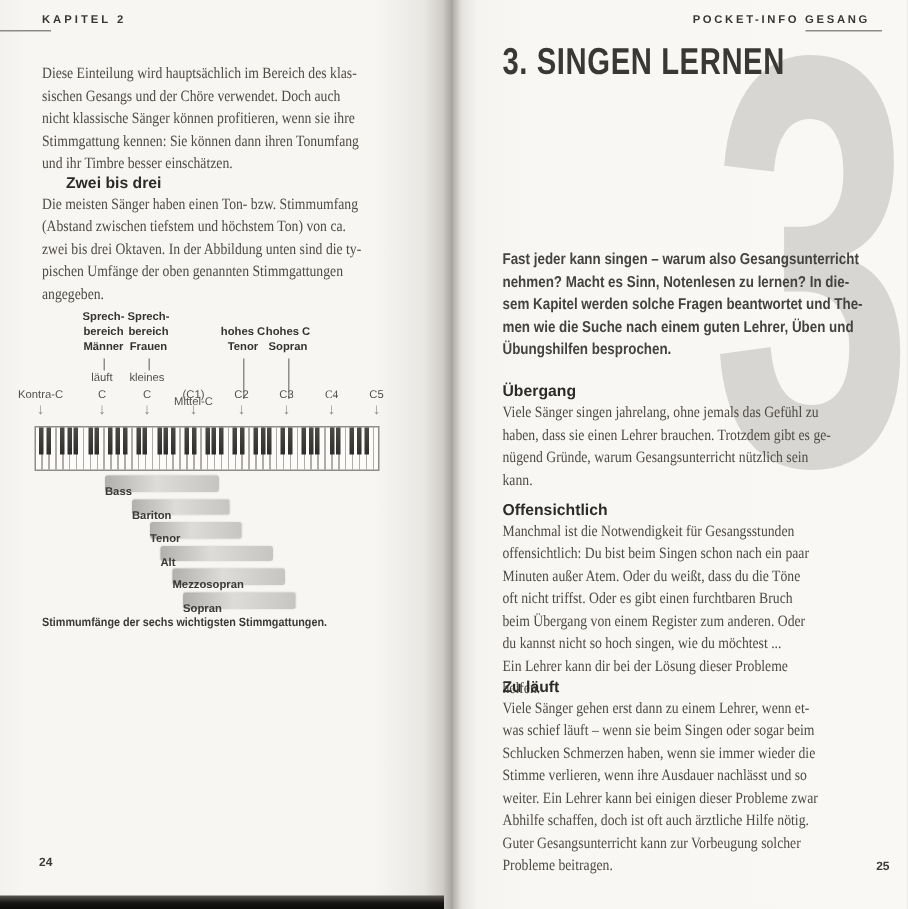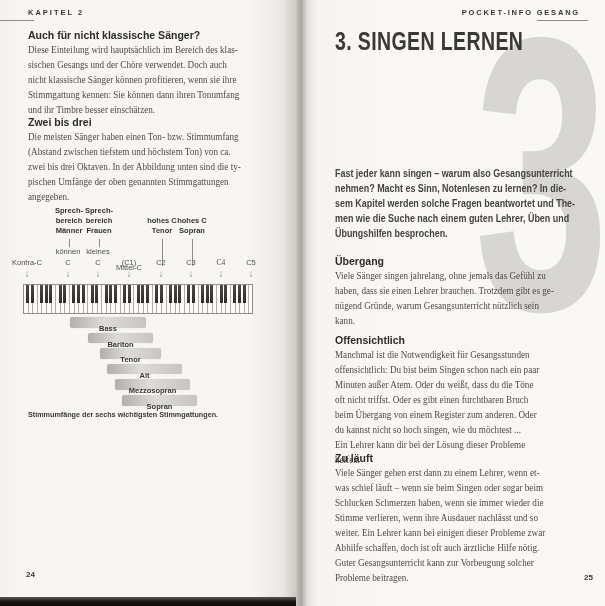--- a/index.html
+++ b/index.html
@@ -37,41 +37,40 @@
   
   .diagram{position:absolute;left:0;top:203px;width:261px;height:206px;z-index:2;}
   .glabel{position:absolute;transform:translateX(-50%);text-align:center;font-weight:bold;font-size:7.5px;
     line-height:10px;color:#34322f;white-space:pre-line;}
   .tick{position:absolute;width:1px;background:#8f8d89;}
   .clabel{position:absolute;transform:translateX(-50%);font-size:7.5px;color:#514f4b;white-space:nowrap;}
   .arrow{position:absolute;transform:translateX(-50%);font-size:10px;line-height:10px;color:#8a8884;}
   .kbd{position:absolute;border:1px solid #8f8d89;box-sizing:border-box;
     background:repeating-linear-gradient(90deg,#fcfbf9 0px,#fcfbf9 3.6px,#b0ada9 3.6px,#b0ada9 4.6px);}
   .bkey{position:absolute;top:0;width:3.2px;height:18px;background:linear-gradient(180deg,#4c4a47 0%,#2f2d2b 100%);}
-  .rbar{position:absolute;height:10.5px;border-radius:2px;text-align:center;
+  .rbar{position:absolute;height:10.5px;border-radius:2px;
     background:linear-gradient(90deg,#b2b0ac 0%,#dedcd8 45%,#c7c5c1 100%);box-shadow:0 0 1px rgba(0,0,0,0.2);}
   .rbar span{font-weight:bold;font-size:7.5px;line-height:10.5px;color:#3a3835;}
 </style>
 </head>
 <body>
 
 <div class="book">
 
   <div class="page page-left">
     <div class="kicker" style="left:28px;top:8px;">KAPITEL 2</div>
     <div class="rule" style="left:0;top:20px;width:34px;"></div>
 
-    <div class="shead" style="left:28px;top:29px;">Auch für nicht klassische Sänger?</div>
     <div class="body-text left-col" style="top:42px;">Diese Einteilung wird hauptsächlich im Bereich des klas-
 sischen Gesangs und der Chöre verwendet. Doch auch
 nicht klassische Sänger können profitieren, wenn sie ihre
 Stimmgattung kennen: Sie können dann ihren Tonumfang
 und ihr Timbre besser einschätzen.</div>
 
-    <div class="shead" style="left:28px;top:116px;">Zwei bis drei</div>
+    <div class="shead" style="left:44px;top:116px;">Zwei bis drei</div>
     <div class="body-text left-col" style="top:129px;">Die meisten Sänger haben einen Ton- bzw. Stimmumfang
 (Abstand zwischen tiefstem und höchstem Ton) von ca.
 zwei bis drei Oktaven. In der Abbildung unten sind die ty-
 pischen Umfänge der oben genannten Stimmgattungen
 angegeben.</div>
 
     <div class="diagram">
         <div class="glabel" style="left: 69px; top: 3px;">Sprech-
 bereich
 Männer</div>
@@ -81,21 +80,21 @@
 Frauen</div>
         <div class="tick" style="left: 98.5px; top: 36px; height: 8px;"></div>
         <div class="glabel" style="left: 162px; top: 13px;">hohes C
 Tenor</div>
         <div class="tick" style="left: 161.5px; top: 36px; height: 27px;"></div>
         <div class="glabel" style="left: 192px; top: 13px;">hohes C
 Sopran</div>
         <div class="tick" style="left: 191.5px; top: 36px; height: 27px;"></div>
         <div class="clabel" style="left: 27px; top: 55px;">Kontra-C</div>
         <div class="arrow" style="left: 27px; top: 66px;">↓</div>
-        <div class="clabel" style="left: 68px; top: 44px;">können</div>
+        <div class="clabel" style="left: 68px; top: 44px;">läuft</div>
         <div class="clabel" style="left: 68px; top: 55px;">C</div>
         <div class="arrow" style="left: 68px; top: 66px;">↓</div>
         <div class="clabel" style="left: 98px; top: 44px;">kleines</div>
         <div class="clabel" style="left: 98px; top: 55px;">C</div>
         <div class="arrow" style="left: 98px; top: 66px;">↓</div>
         <div class="clabel" style="left: 129px; top: 44px; margin-top: 16px;">Mittel-C</div>
         <div class="clabel" style="left: 129px; top: 55px;">(C1)</div>
         <div class="arrow" style="left: 129px; top: 66px;">↓</div>
         <div class="clabel" style="left: 161px; top: 55px;">C2</div>
         <div class="arrow" style="left: 161px; top: 66px;">↓</div>

